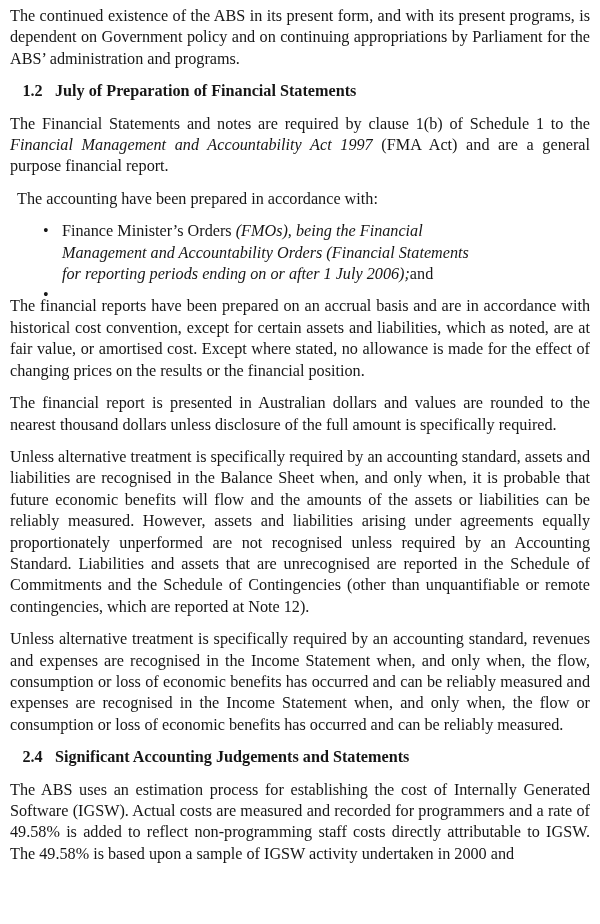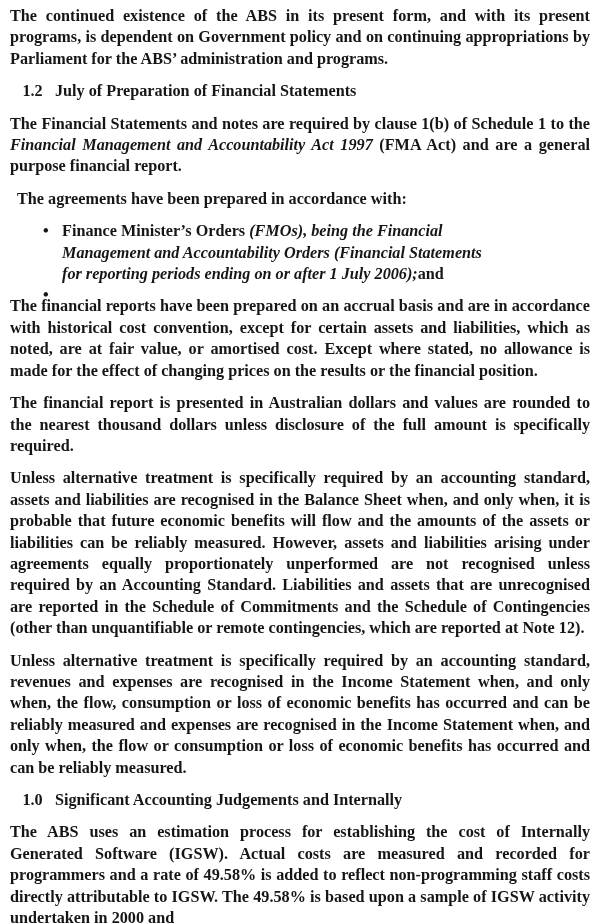--- a/index.html
+++ b/index.html
@@ -15,21 +15,20 @@
     padding: 6px 10px 0 10px;
     overflow: hidden;
     background: #ffffff;
     font-family: "Liberation Serif", "DejaVu Serif", serif;
     font-size: 16.2px;
     line-height: 21.4px;
     color: #161616;
   }
   .doc-block {
     margin: 0 0 11px 0;
-    font-weight: bold;
   }
   .doc-block:last-child {
     margin-bottom: 16px;
   }
   .para {
     text-align: justify;
   }
   .para-indented {
     text-indent: 7px;
     text-align: left;
@@ -69,28 +68,28 @@
 <body>
 
 <main class="page">
   <article id="doc-blocks">
       <p class="doc-block para"><span class="">The continued existence of the ABS in its present form, and with its present programs, is dependent on Government policy and on continuing appropriations by Parliament for the ABS’ administration and programs.</span></p>
       <div class="doc-block heading">
         <span class="h-num">1.2</span>
         <span class="h-title">July of Preparation of Financial Statements</span>
       </div>
       <p class="doc-block para"><span class="">The Financial Statements and notes are required by clause 1(b) of Schedule 1 to the </span><span class="italic">Financial Management and Accountability Act 1997</span><span class=""> (FMA Act) and are a general purpose financial report.</span></p>
-      <p class="doc-block para-indented"><span class="">The agreements have been prepared in accordance with:</span></p>
+      <p class="doc-block para-indented"><span class="">The accounting have been prepared in accordance with:</span></p>
       <ul class="bullets doc-block">
         <li><span class="bullet-marker">•</span><span class="">Finance Minister’s Orders </span><span class="italic">(FMOs), being the Financial Management and Accountability Orders (Financial Statements for reporting periods ending on or after 1 July 2006);</span><span class="">and</span></li>
         <li><span class="bullet-marker">•</span></li>
       </ul>
       <p class="doc-block para"><span class="">The financial reports have been prepared on an accrual basis and are in accordance with historical cost convention, except for certain assets and liabilities, which as noted, are at fair value, or amortised cost.  Except where stated, no allowance is made for the effect of changing prices on the results or the financial position.</span></p>
       <p class="doc-block para"><span class="">The financial report is presented in Australian dollars and values are rounded to the nearest thousand dollars unless disclosure of the full amount is specifically required.</span></p>
       <p class="doc-block para"><span class="">Unless alternative treatment is specifically required by an accounting standard, assets and liabilities are recognised in the Balance Sheet when, and only when, it is probable that future economic benefits will flow and the amounts of the assets or liabilities can be reliably measured.  However, assets and liabilities arising under agreements equally proportionately unperformed are not recognised unless required by an Accounting Standard.  Liabilities and assets that are unrecognised are reported in the Schedule of Commitments and the Schedule of Contingencies (other than unquantifiable or remote contingencies, which are reported at Note 12).</span></p>
       <p class="doc-block para"><span class="">Unless alternative treatment is specifically required by an accounting standard, revenues and expenses are recognised in the Income Statement when, and only when, the flow, consumption or loss of economic benefits has occurred and can be reliably measured and expenses are recognised in the Income Statement when, and only when, the flow or consumption or loss of economic benefits has occurred and can be reliably measured.</span></p>
       <div class="doc-block heading">
-        <span class="h-num">1.0</span>
-        <span class="h-title">Significant Accounting Judgements and Internally</span>
+        <span class="h-num">2.4</span>
+        <span class="h-title">Significant Accounting Judgements and Statements</span>
       </div>
       <p class="doc-block para"><span class="">The ABS uses an estimation process for establishing the cost of Internally Generated Software (IGSW).  Actual costs are measured and recorded for programmers and a rate of 49.58% is added to reflect non-programming staff costs directly attributable to IGSW.  The 49.58% is based upon a sample of IGSW activity undertaken in 2000 and</span></p>
     </article>
 </main>
 
 </body></html>

